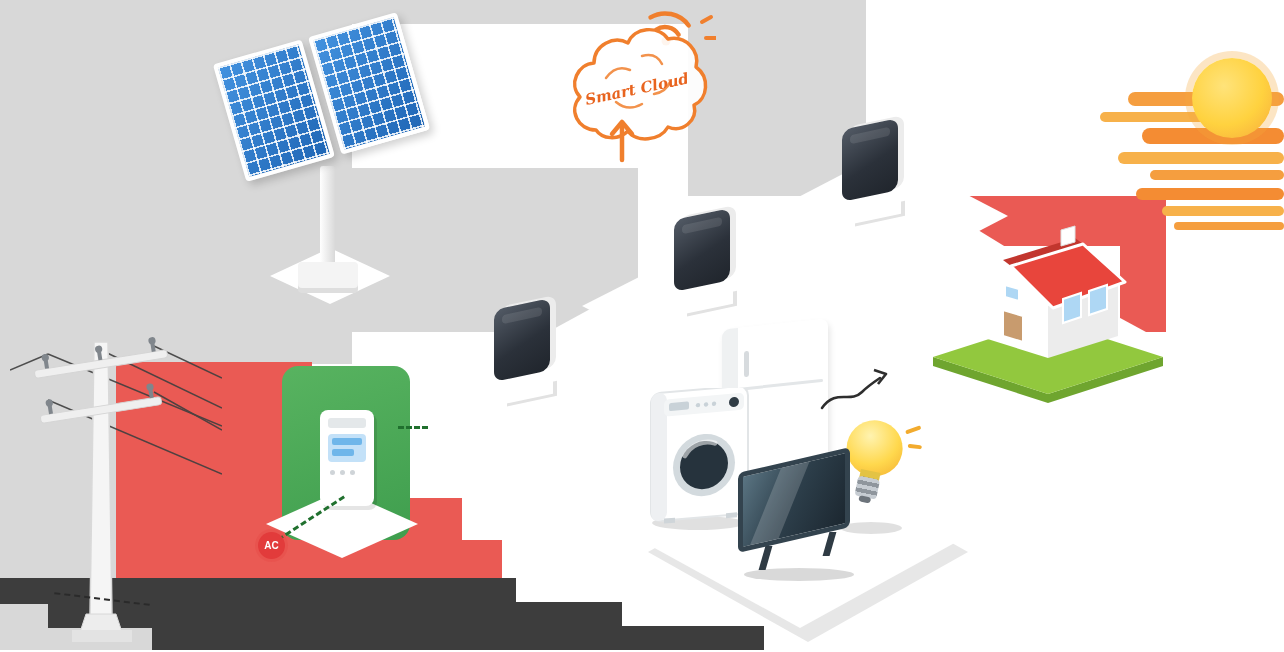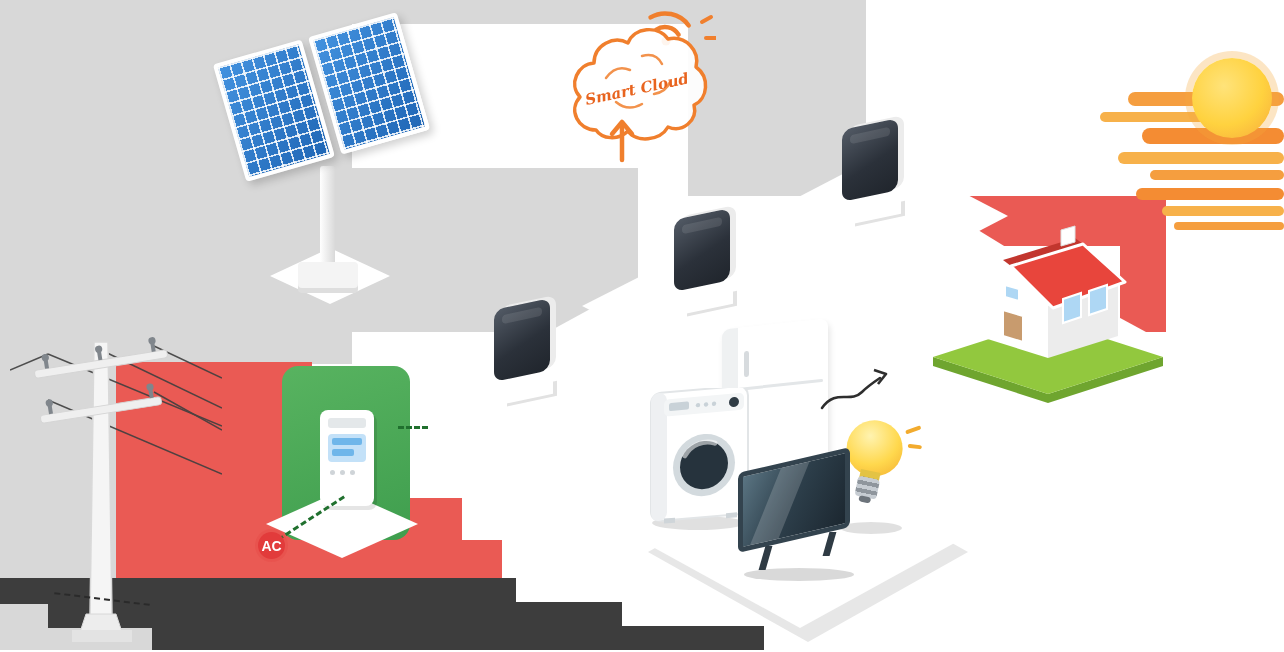--- a/index.html
+++ b/index.html
@@ -57,21 +57,21 @@
 
   #meter-green{position:absolute;left:2px;top:2px;width:128px;height:174px;border-radius:16px;
     background:linear-gradient(160deg,#58b360 0%,#3f9e4e 100%)}
   #meter-device{position:absolute;left:40px;top:46px;width:54px;height:96px;background:#ffffff;border-radius:8px;box-shadow:3px 4px 0 rgba(0,0,0,.10)}
   #meter-device .cap{position:absolute;left:8px;top:8px;width:38px;height:10px;border-radius:3px;background:#e4e8ea}
   #meter-device .lcd{position:absolute;left:8px;top:24px;width:38px;height:28px;border-radius:4px;background:#c3e1f8}
   #meter-device .lcd i{position:absolute;left:4px;height:7px;border-radius:2px;background:#6fb6ea;display:block}
   #meter-device .dot{position:absolute;width:5px;height:5px;border-radius:50%;background:#cfd4d8;top:60px}
   .dash{border-top:3px dashed #20702e}
   #ac-badge{position:absolute;width:27px;height:27px;border-radius:50%;background:#e23b3b;color:#fff;
-    display:flex;align-items:center;justify-content:center;font-size:14px;font-weight:bold;
+    display:flex;align-items:center;justify-content:center;font-size:10px;font-weight:bold;
     box-shadow:0 0 0 3px rgba(226,59,59,.22)}
 </style>
 </head>
 <body>
 
 <div id="stage">
 
   <div>
     <div class="abs bg" style="left:0;top:0;width:352px;height:332px"></div>
     <div class="abs bg" style="left:352px;top:0;width:354px;height:24px"></div>

